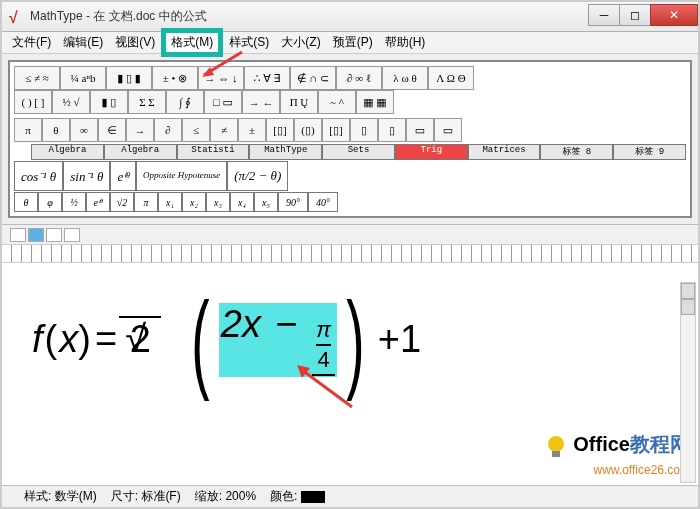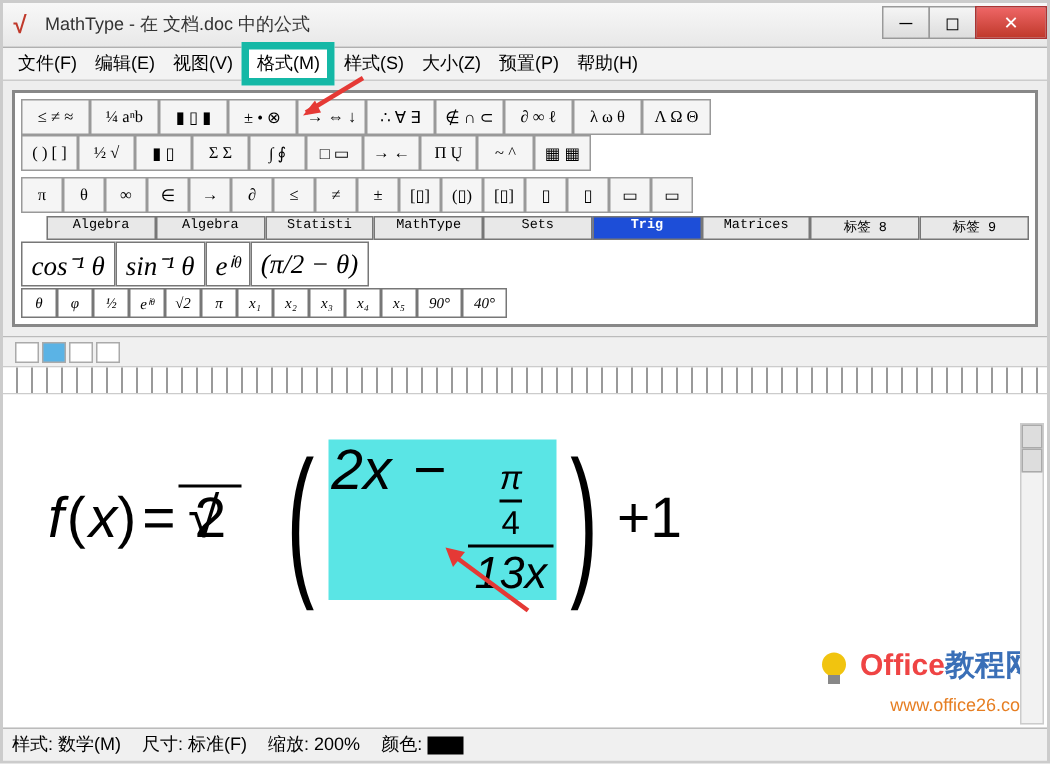--- a/index.html
+++ b/index.html
@@ -19,23 +19,23 @@
 .menuitem.hot { border:5px solid #14b8a6; background:#fff; padding:1px 5px;}
 
 
 .palette-wrap { background:#eee; padding:6px; border-bottom:1px solid #bbb;}
 .palette { background:#fff; border:2px solid #888; padding:4px; }
 .pal-row { display:flex; gap:0; }
 .pal-btn { width:46px; height:24px; border:1px solid #999; background:#f5f5f5; display:flex; align-items:center; justify-content:center; font-size:11px; font-family: "Times New Roman", serif; }
 .pal-row2 .pal-btn { width:38px; }
 .cat-row { display:flex; margin-top:2px;margin-left:17px;}
 .cat-tab { flex:1; min-width:0; height:16px; font-size:9px; text-align:center; border:1px solid #777; background:#e8e8e8; font-family:"Courier New",monospace; overflow:hidden; white-space:nowrap;}
-.cat-tab.sel { background:#1d4ed8; color:#fff;font-weight:bold;}
+.cat-tab.sel { background:#ef4444; color:#fff;}
 .expr-row { display:flex; margin-top:1px;}
-.expr-btn { height:30px; border:1px solid #777; background:#fff; display:flex; align-items:center; justify-content:center; font-size:18px; font-family:"Times New Roman",serif; font-style:italic; padding:0 6px;}
+.expr-btn { height:30px; border:1px solid #777; background:#fff; display:flex; align-items:center; justify-content:center; font-size:13px; font-family:"Times New Roman",serif; font-style:italic; padding:0 6px;}
 .mini-row { display:flex; margin-top:1px;}
 .mini-btn { width:24px; height:20px; border:1px solid #777; background:#fff; display:flex; align-items:center; justify-content:center; font-size:10px; font-family:"Times New Roman",serif; font-style:italic;}
 
 
 .smallbar { height:20px; background:#f0f0f0; border-bottom:1px solid #ccc; display:flex; align-items:center; padding:0 8px; gap:2px;}
 .smallbar .sb { width:16px; height:14px; border:1px solid #aaa; background:#fff;}
 .smallbar .sb.blue { background:#5bb3e5;}
 .ruler { height:18px; background:#fff; border-bottom:1px solid #ccc; position:relative; font-size:8px;}
 .ruler::before { content:""; display:block; height:100%; background:repeating-linear-gradient(to right, transparent, transparent 9px, #999 9px, #999 10px);}
 
@@ -51,27 +51,27 @@
 .smallfrac { display:inline-flex; flex-direction:column; align-items:center; font-size:22px;}
 .smallfrac .bar { width:100%; border-top:2px solid #000;}
 
 
 .arrow { position:absolute; pointer-events:none;}
 .arrow svg { overflow:visible;}
 
 
 .watermark { position:absolute; right:8px; bottom:30px; text-align:right; font-size:11px;}
 .watermark .big { font-size:20px; font-weight:bold;}
-.watermark .o { color:#ef4444;}
+.watermark .o { color:#000000;}
 .watermark .t { color:#3a6fb7;}
 .watermark .url { color:#e67e22; font-size:12px;}
 .lamp { display:inline-block; vertical-align:middle;}
 
 
-.statusbar { position:absolute; bottom:0; left:0; right:0; height:22px; background:#f0f0f0; border-top:1px solid #bbb; display:flex; align-items:center; font-size:12px; padding:0 6px; gap:14px;}
+.statusbar { position:absolute; bottom:0; left:0; right:0; height:22px; background:#f0f0f0; border-top:1px solid #bbb; display:flex; align-items:center; font-size:12px; padding:0 22px; gap:14px;}
 .statusbar .swatch { display:inline-block; width:24px; height:12px; background:#000; vertical-align:middle; margin-left:4px;}
 
 
 .vscroll { position:absolute; right:2px; top:280px; bottom:24px; width:16px; background:#f2f2f2; border:1px solid #ccc;}
 .vscroll::before, .vscroll::after { content:""; display:block; height:14px; background:#ddd; border:1px solid #aaa;}
 </style>
 </head>
 <body>
 
 <div class="titlebar">
@@ -147,20 +147,21 @@
       <div class="cat-tab">Sets</div>
       <div class="cat-tab sel">Trig</div>
       <div class="cat-tab">Matrices</div>
       <div class="cat-tab">标签 8</div>
       <div class="cat-tab">标签 9</div>
     </div>
     <div class="expr-row">
       <div class="expr-btn">cos⁻¹ θ</div>
       <div class="expr-btn">sin⁻¹ θ</div>
       <div class="expr-btn">eⁱᶿ</div>
+      <div class="expr-btn" style="font-size:9px; line-height:1.1; text-align:center">Opposite Hypotenuse</div>
       <div class="expr-btn">(π/2 − θ)</div>
     </div>
     <div class="mini-row">
       <div class="mini-btn">θ</div>
       <div class="mini-btn">φ</div>
       <div class="mini-btn">½</div>
       <div class="mini-btn">eⁱᶿ</div>
       <div class="mini-btn">√2</div>
       <div class="mini-btn">π</div>
       <div class="mini-btn">x₁</div>
@@ -198,21 +199,20 @@
       <span class="rm" style="margin:0 4px">−</span>
       <span class="frac">
         <span class="num">
           <span class="smallfrac">
             <span>π</span>
             <span class="bar"></span>
             <span class="rm">4</span>
           </span>
         </span>
         <span class="bar"></span>
-        <span class="den rm"><span class="rm" style="font-style:italic">13x</span></span>
       </span>
     </span>
     <span class="bigparen">)</span>
     <span class="rm" style="margin-left:4px">+1</span>
   </div>
 </div>
 
 <div class="arrow" style="left:200px; top:45px;">
   <svg width="50" height="30">
       <path d="M2 28 L40 5" stroke="#e53935" stroke-width="3" fill="none"></path>

